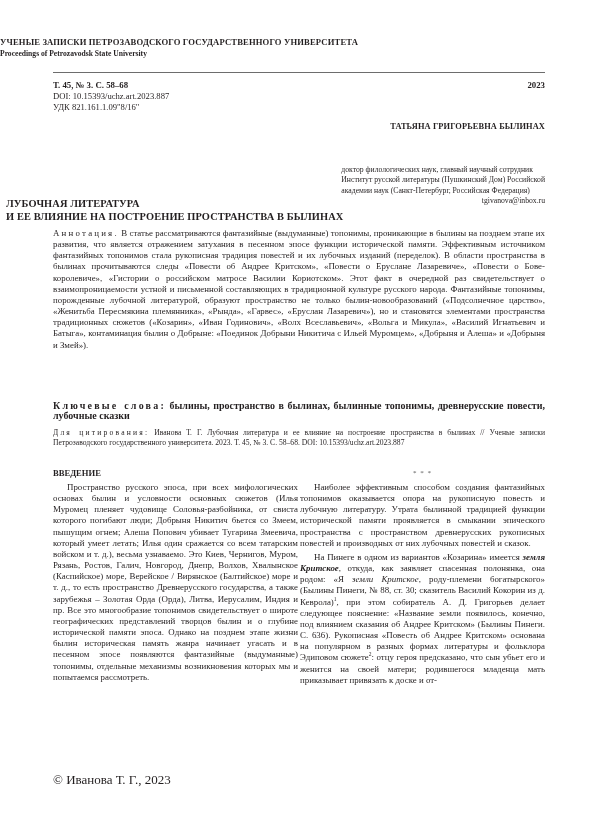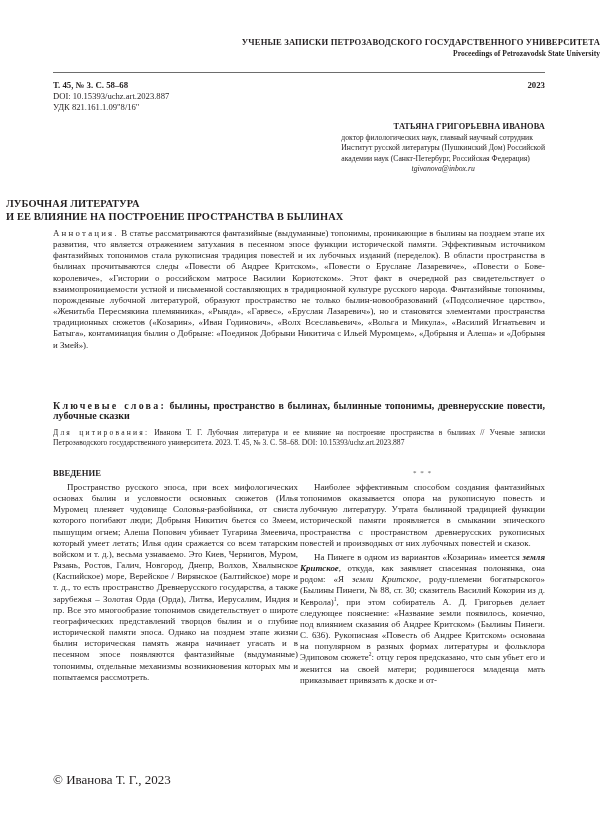--- a/index.html
+++ b/index.html
@@ -1,33 +1,33 @@
 <!DOCTYPE html>
 <html><head>
 <meta charset="utf-8">
 <style>
   html, body { margin: 0; padding: 0; background: #ffffff; }
   body { width: 600px; height: 820px; position: relative; overflow: hidden;
          font-family: "Liberation Serif", "DejaVu Serif", serif; color: #231f20; }
   .page { position: absolute; left: 0; top: 0; width: 600px; height: 820px; }
 
-  .journal-head { position: absolute; left: 0; top: 37px; width: 600px; text-align: right; }
+  .journal-head { position: absolute; left: 0; top: 37px; width: 600px; text-align: left; }
   .journal-title { font-size: 8.6px; font-weight: bold; letter-spacing: 0.15px; line-height: 11px; }
   .journal-subtitle { font-size: 7.6px; font-weight: bold; line-height: 11px; }
   .header-rule { position: absolute; left: 53px; top: 72px; width: 492px; height: 0; border-top: 1px solid #6d6d6d; }
 
   .meta-block { position: absolute; left: 53px; top: 80px; width: 492px; font-size: 8.6px; line-height: 11.2px; }
   .meta-row { position: relative; height: 11.2px; }
   .issue { font-weight: bold; font-size: 8.8px; }
   .year { position: absolute; right: 0; top: 0; font-weight: bold; font-size: 8.8px; margin-left: 26px; }
   .rubric { position: absolute; left: 205px; top: 0; font-weight: bold; }
 
   .author-block { position: absolute; right: 55px; top: 122px; width: 260px; text-align: right; font-size: 7.7px; line-height: 10.2px; }
   .author-name { font-weight: bold; font-size: 8.4px; letter-spacing: 0.1px; margin-bottom: 1px; }
-  .author-email { text-align: center; font-style: italic; padding-left: 0; }
+  .author-email { text-align: right; padding-left: 0; }
 
   .article-title { position: absolute; left: 0; top: 198px; width: 600px; text-align: left;
                    font-size: 10.4px; font-weight: bold; line-height: 12.6px; letter-spacing: 0.1px; margin-left: 6px; }
 
   .abstract { position: absolute; left: 53px; top: 228px; width: 492px; font-size: 8.85px; line-height: 11.15px; text-align: justify; }
   .spaced { letter-spacing: 2.2px; }
   .kw { position: absolute; left: 53px; top: 401px; width: 492px; font-size: 10px; line-height: 9.9px; text-align: justify; font-weight: bold; }
   .cite { position: absolute; left: 53px; top: 428px; width: 492px; font-size: 7.6px; line-height: 9.9px; text-align: justify; }
 
   .col { position: absolute; top: 468px; width: 245px; font-size: 8.9px; line-height: 11.15px; text-align: justify; }
@@ -55,22 +55,22 @@
   <div class="meta-block">
     <div class="meta-row">
       <span class="issue">Т. 45, № 3. С. 58–68</span>
       <span class="year">2023</span>
     </div>
     <div class="meta-row">DOI: 10.15393/uchz.art.2023.887</div>
     <div class="meta-row">УДК 821.161.1.09"8/16"</div>
   </div>
 
   <div class="author-block">
-    <div class="author-name">ТАТЬЯНА ГРИГОРЬЕВНА ИВАНОВА</div>
-    <div style="display:inline-block; text-align:left;">
+    <div class="author-name">ТАТЬЯНА ГРИГОРЬЕВНА БЫЛИНАХ</div>
+    <div style="display:inline-block; text-align:left;margin-top:32px;">
       <div>доктор филологических наук, главный научный сотрудник</div>
       <div>Институт русской литературы (Пушкинский Дом) Российской</div>
       <div>академии наук (Санкт-Петербург, Российская Федерация)</div>
       <div class="author-email">tgivanova@inbox.ru</div>
     </div>
   </div>
 
   <div class="article-title">
     <div>ЛУБОЧНАЯ ЛИТЕРАТУРА</div>
     <div>И ЕЕ ВЛИЯНИЕ НА ПОСТРОЕНИЕ ПРОСТРАНСТВА В БЫЛИНАХ</div>

